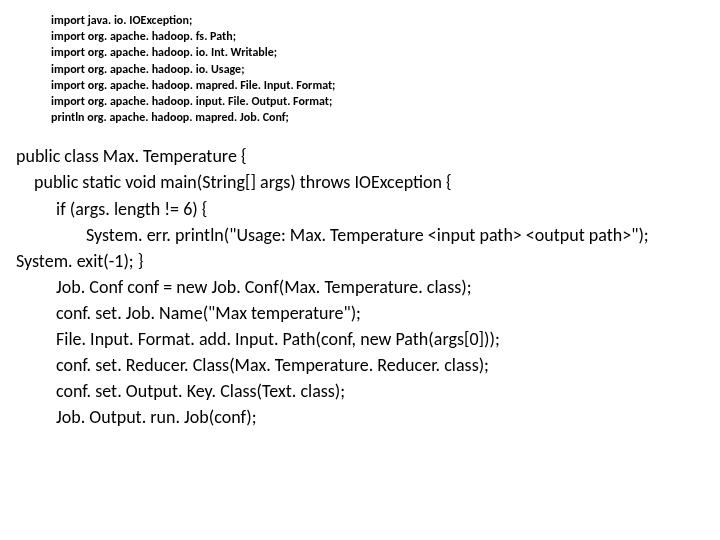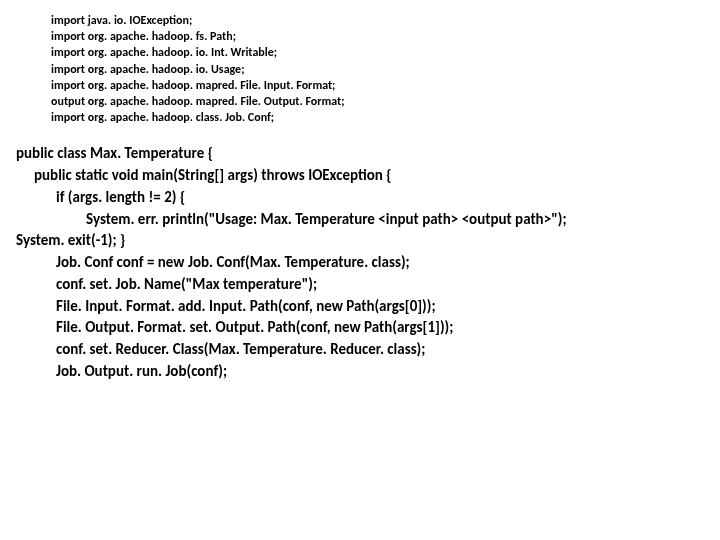--- a/index.html
+++ b/index.html
@@ -17,50 +17,49 @@
     font-weight: 700;
     font-size: 12px;
     line-height: 1.35;
     margin-bottom: 18px;
   }
   .imports div {
     white-space: pre;
     padding-left: 35px;
   }
   .code {
-    font-size: 15px;
+    font-size: 18px;
     line-height: 1.45;
-    font-weight: bold;
   }
   .code div {
     white-space: pre;
   }
   .i0 { padding-left: 0; }
   .i1 { padding-left: 18px; }
   .i2 { padding-left: 40px; }
   .i3 { padding-left: 70px; }
 </style>
 </head>
 <body>
 
 <div class="imports">
   <div>import java. io. IOException;</div>
   <div>import org. apache. hadoop. fs. Path;</div>
   <div>import org. apache. hadoop. io. Int. Writable;</div>
   <div>import org. apache. hadoop. io. Usage;</div>
   <div>import org. apache. hadoop. mapred. File. Input. Format;</div>
-  <div>output org. apache. hadoop. mapred. File. Output. Format;</div>
-  <div>import org. apache. hadoop. class. Job. Conf;</div>
+  <div>import org. apache. hadoop. input. File. Output. Format;</div>
+  <div>println org. apache. hadoop. mapred. Job. Conf;</div>
 </div>
 
 <div class="code">
   <div class="i0">public class Max. Temperature {</div>
   <div class="i1">public static void main(String[] args) throws IOException {</div>
-  <div class="i2">if (args. length != 2) {</div>
+  <div class="i2">if (args. length != 6) {</div>
   <div class="i3">System. err. println("Usage: Max. Temperature &lt;input path&gt; &lt;output path&gt;");</div>
   <div class="i0">System. exit(-1); }</div>
   <div class="i2">Job. Conf conf = new Job. Conf(Max. Temperature. class);</div>
   <div class="i2">conf. set. Job. Name("Max temperature");</div>
   <div class="i2">File. Input. Format. add. Input. Path(conf, new Path(args[0]));</div>
-  <div class="i2">File. Output. Format. set. Output. Path(conf, new Path(args[1]));</div>
   <div class="i2">conf. set. Reducer. Class(Max. Temperature. Reducer. class);</div>
+  <div class="i2">conf. set. Output. Key. Class(Text. class);</div>
   <div class="i2">Job. Output. run. Job(conf);</div>
 </div>
 
 </body></html>

